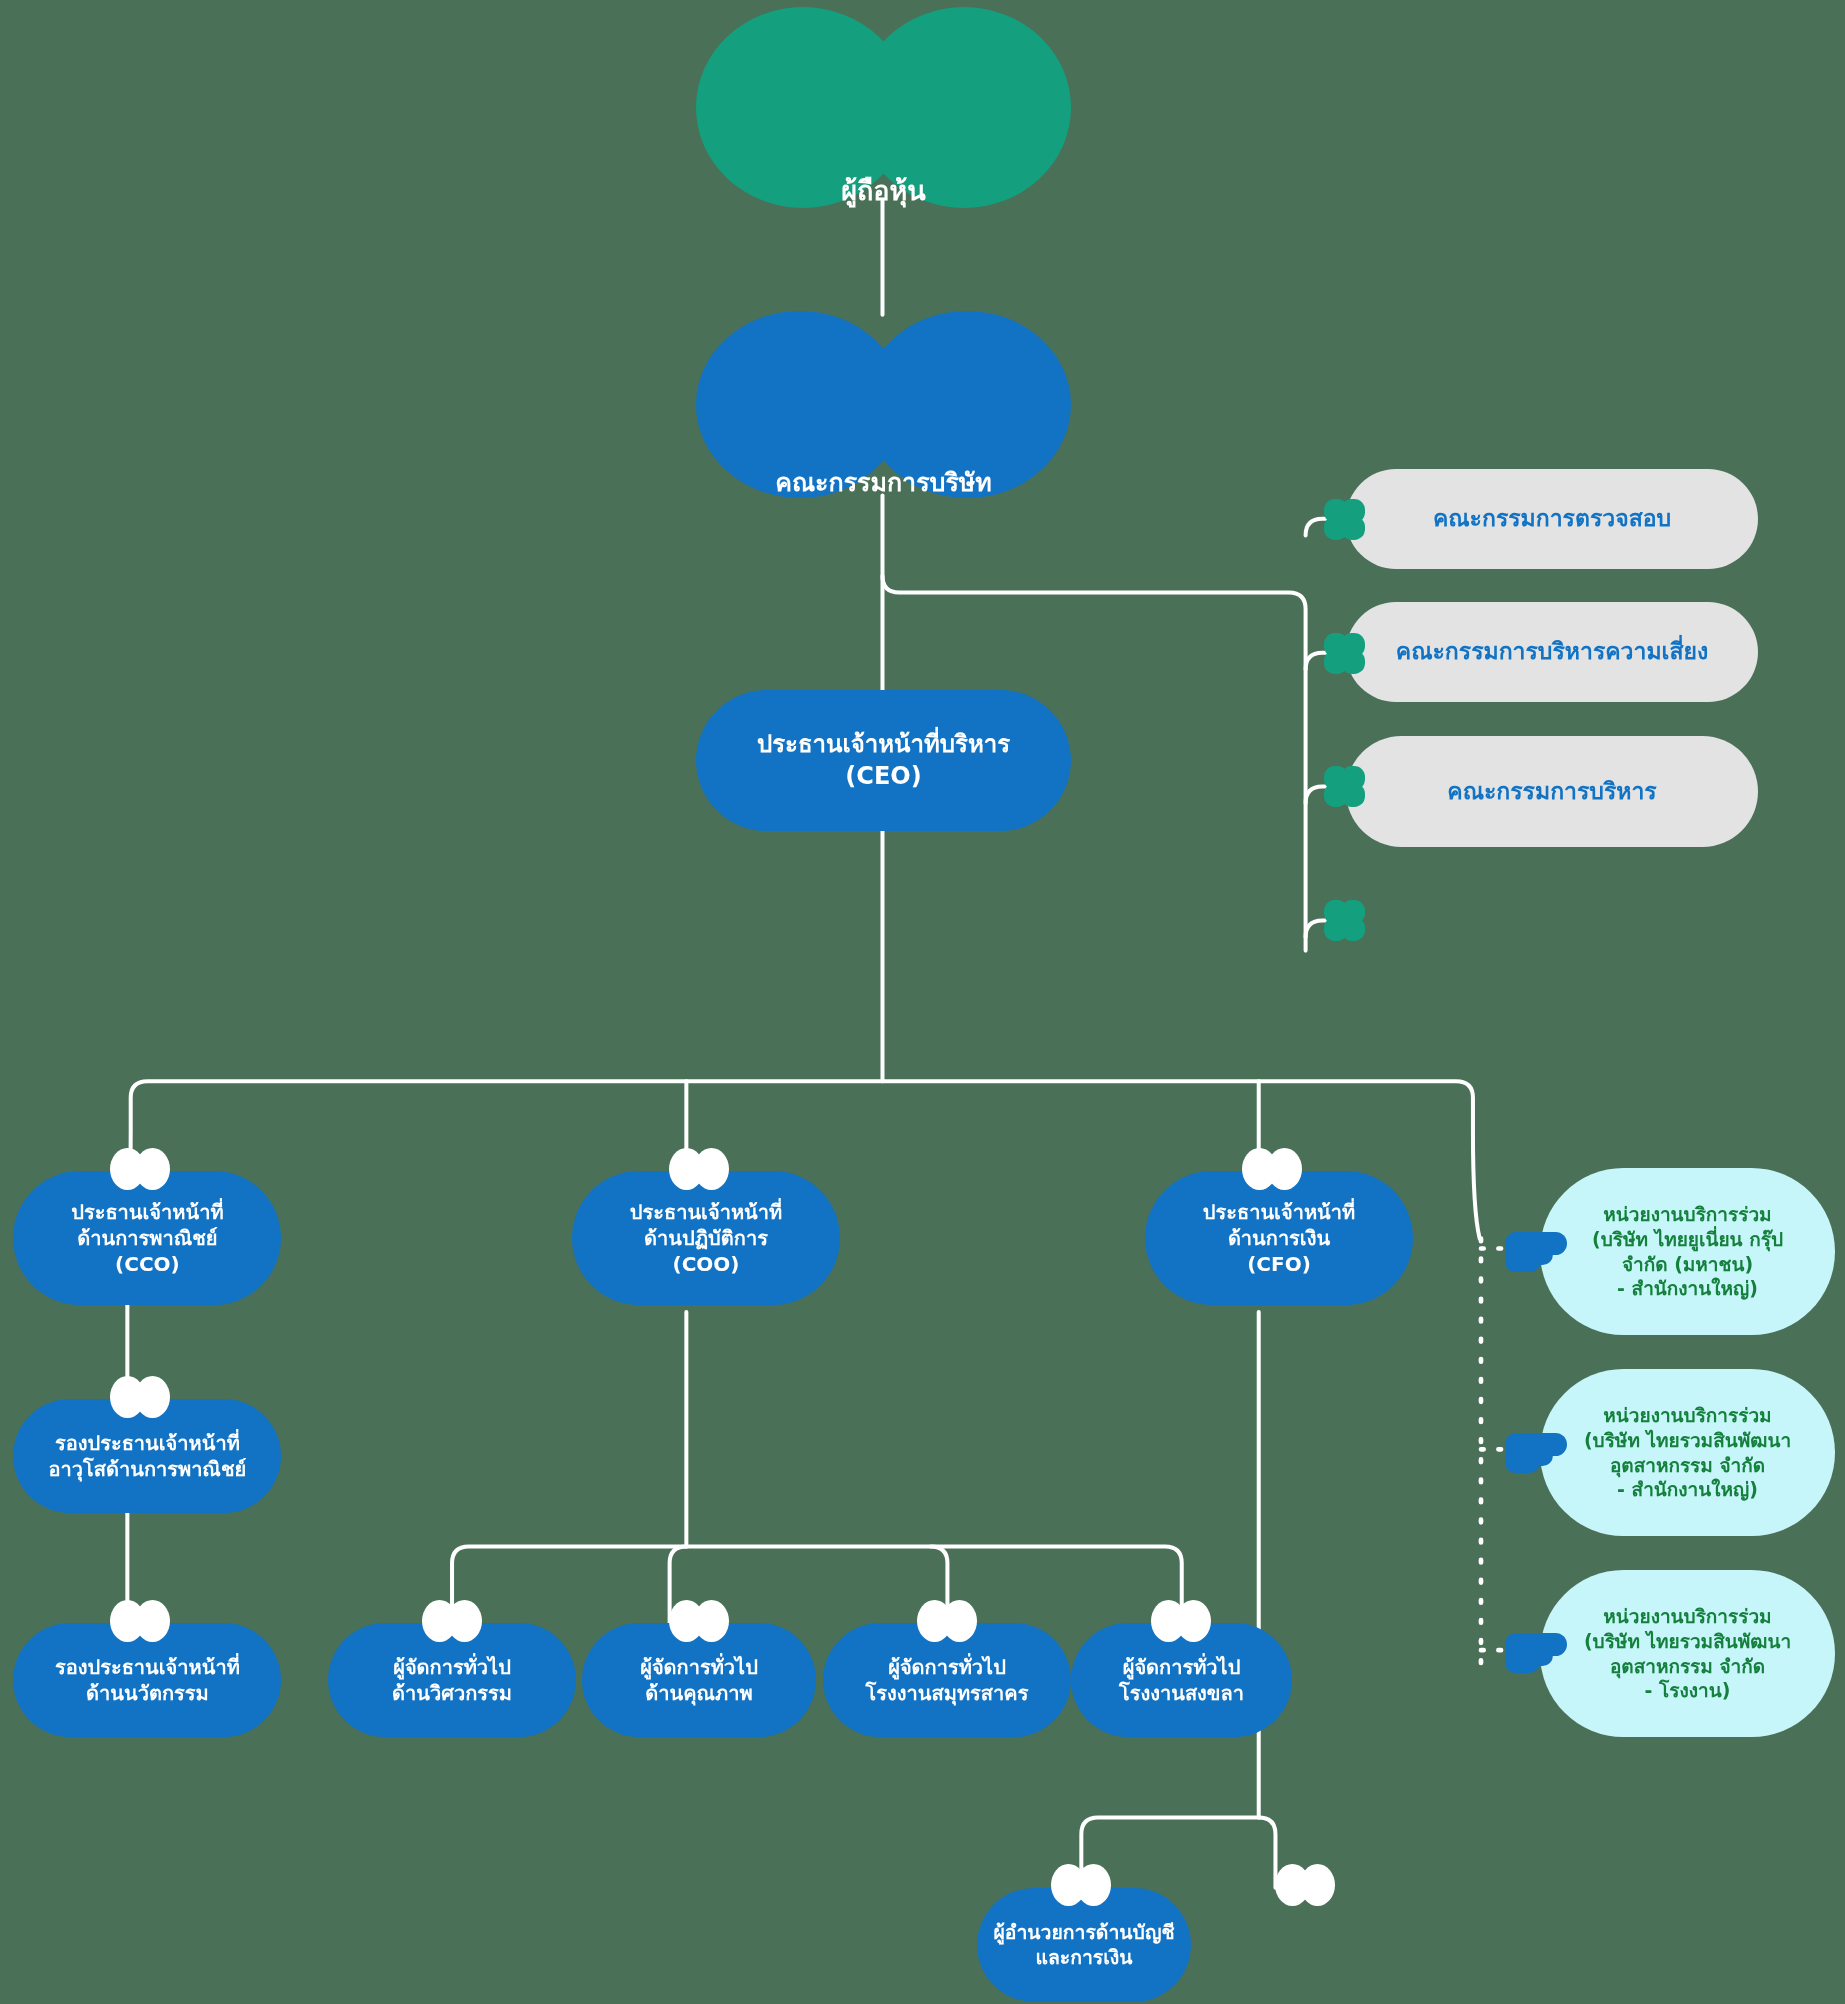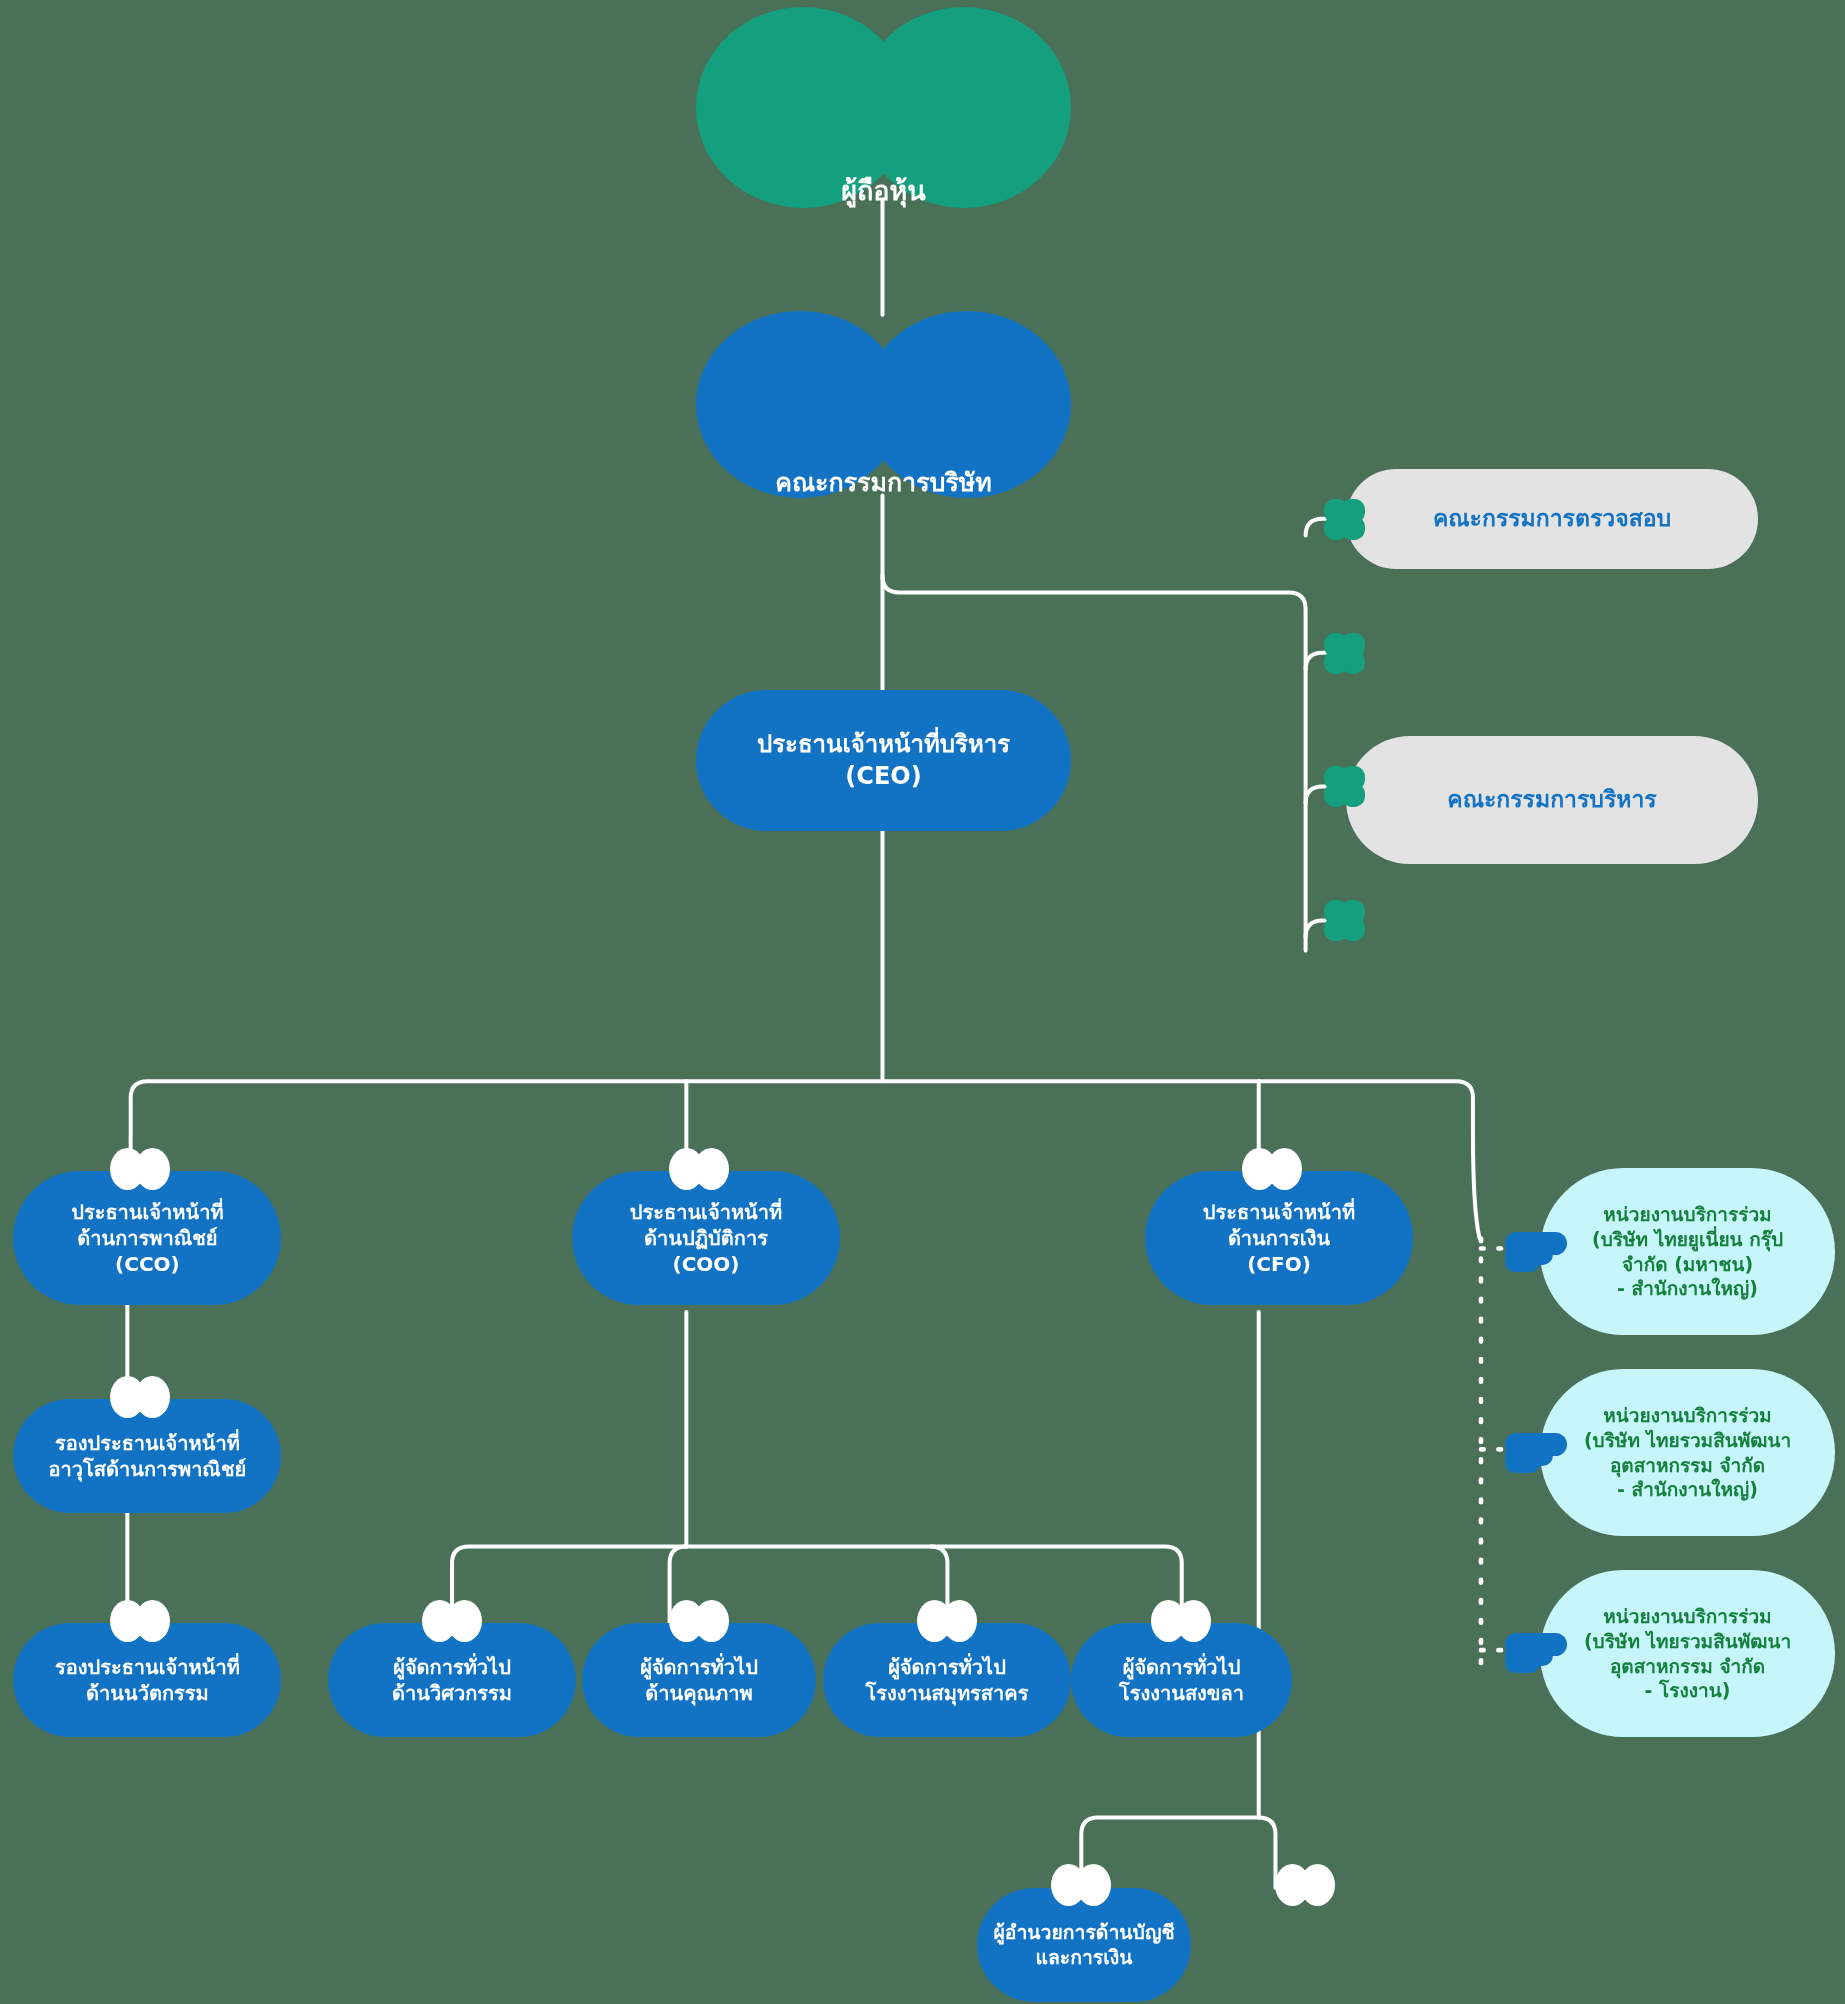--- a/index.html
+++ b/index.html
@@ -120,28 +120,31 @@
   <div class="node pillgrey" style="left:1346px;top:469px;width:412px;height:100px;">
     <span class="lbl t-blue fw" style="font-size:23px;">คณะกรรมการตรวจสอบ</span>
   </div>
   <div class="clover" style="left:1324px;top:499px;">
       <i class="a"></i>
       <i class="b"></i>
       <i class="c"></i>
       <i class="d"></i>
     </div>
 
+  <div class="node pillgrey" style="left:1346px;top:602px;width:412px;height:100px;">
+    <span class="lbl t-blue fw" style="font-size:23px;">คณะกรรมการบริหารความเสี่ยง</span>
+  </div>
   <div class="clover" style="left:1324px;top:633px;">
       <i class="a"></i>
       <i class="b"></i>
       <i class="c"></i>
       <i class="d"></i>
     </div>
 
-  <div class="node pillgrey" style="left:1346px;top:736px;width:412px;height:128px;">
+  <div class="node pillgrey" style="left:1346px;top:736px;width:412px;height:111px;">
     <span class="lbl t-blue fw" style="font-size:23px;">คณะกรรมการบริหาร</span>
   </div>
   <div class="clover" style="left:1324px;top:766px;">
       <i class="a"></i>
       <i class="b"></i>
       <i class="c"></i>
       <i class="d"></i>
     </div>
 
   <div class="clover" style="left:1324px;top:900px;">

